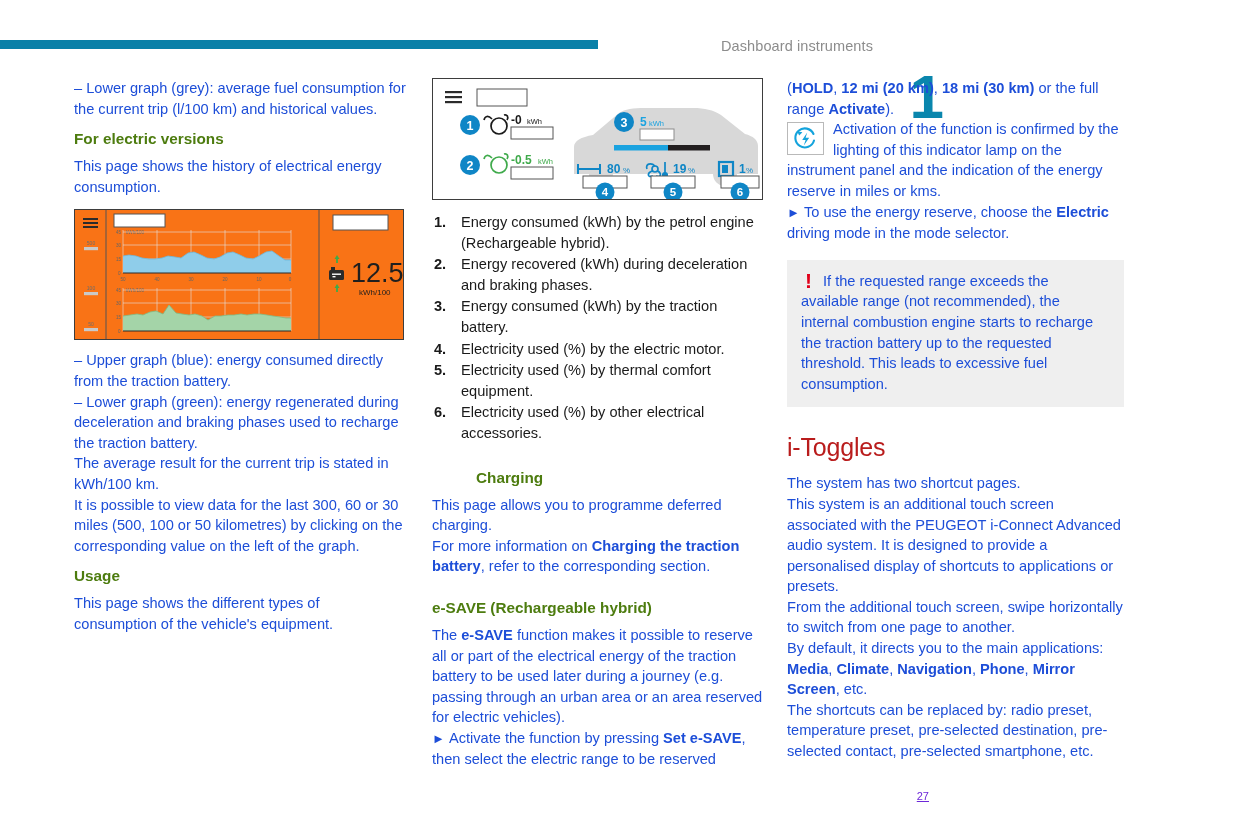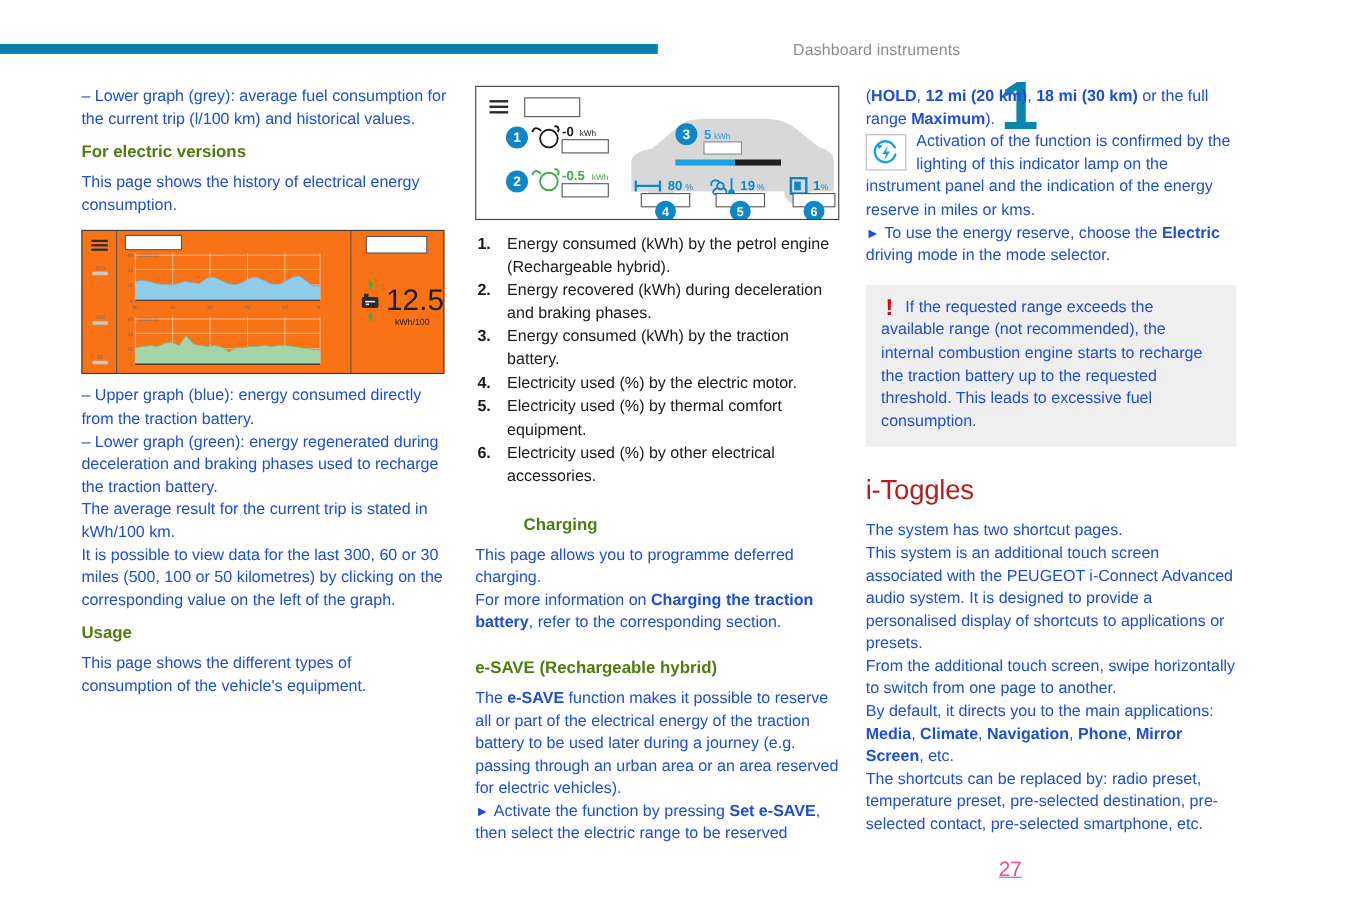--- a/index.html
+++ b/index.html
@@ -23,21 +23,21 @@
     font-size: 14.5px; color: #8c8c8c; letter-spacing: .1px;
     white-space: nowrap;
   }
   .chapter-number {
     position: absolute; right: 48px; top: 66px;
     font-size: 62px; font-weight: bold; color: #0a86ad;
     line-height: 1; font-family: "Liberation Sans", sans-serif;
   }
   .page-number {
     position: absolute; right: 63px; bottom: 25px;
-    font-size: 19px; color: #ec4899; text-decoration: underline;
+    font-size: 11px; color: #6d28d9; text-decoration: underline;
   }
 
   
   .col { position: absolute; top: 78px; }
   .col-1 { left: 74px;  width: 332px; }
   .col-2 { left: 432px; width: 333px; }
   .col-3 { left: 787px; width: 337px; }
 
   p, .para { font-size: 14.6px; line-height: 20.6px; color: #1d4ed8; }
   .dash-para { font-size: 14.6px; line-height: 20.6px; }
@@ -327,21 +327,21 @@
     <p>This page allows you to programme deferred charging.</p>
     <p><span>For more information on </span><b>Charging the traction battery</b><span>, refer to the corresponding section.</span></p>
 
     <h3 class="sub" style="margin-top:22px;">e-SAVE (Rechargeable hybrid)</h3>
     <p><span>The </span><b>e-SAVE</b><span> function makes it possible to reserve all or part of the electrical energy of the traction battery to be used later during a journey (e.g. passing through an urban area or an area reserved for electric vehicles).</span></p>
     <p><span class="tri">►</span>&nbsp;<span>Activate the function by pressing </span><b>Set e-SAVE</b><span>, then select the electric range to be reserved</span></p>
   </div>
 
   <div class="col col-3">
 
-    <p><span>(</span><b>HOLD</b><span>, </span><b>12 mi (20 km)</b><span>, </span><b>18 mi (30 km)</b><span> or the full range </span><b>Maximum</b><span>).</span></p>
+    <p><span>(</span><b>HOLD</b><span>, </span><b>12 mi (20 km)</b><span>, </span><b>18 mi (30 km)</b><span> or the full range </span><b>Activate</b><span>).</span></p>
 
     <p>
       <span class="lamp">
         <svg width="27" height="25" viewBox="0 0 27 25">
           <path d="M21.5,8 A9.5,9.5 0 1,0 22,14.5" fill="none" stroke="#14a3dc" stroke-width="2.1" stroke-linecap="round"></path>
           <path d="M7.2,9.6 L5.0,5.2 L10.4,6.2 Z" fill="#14a3dc"></path>
           <path d="M15.2,6.5 L10.2,14 L13.6,14 L11.8,19.5 L17.2,11.8 L13.6,11.8 Z" fill="#14a3dc"></path>
         </svg>
       </span>
       <span>Activation of the function is confirmed by the lighting of this indicator lamp on the instrument panel and the indication of the energy reserve in miles or kms.</span>

